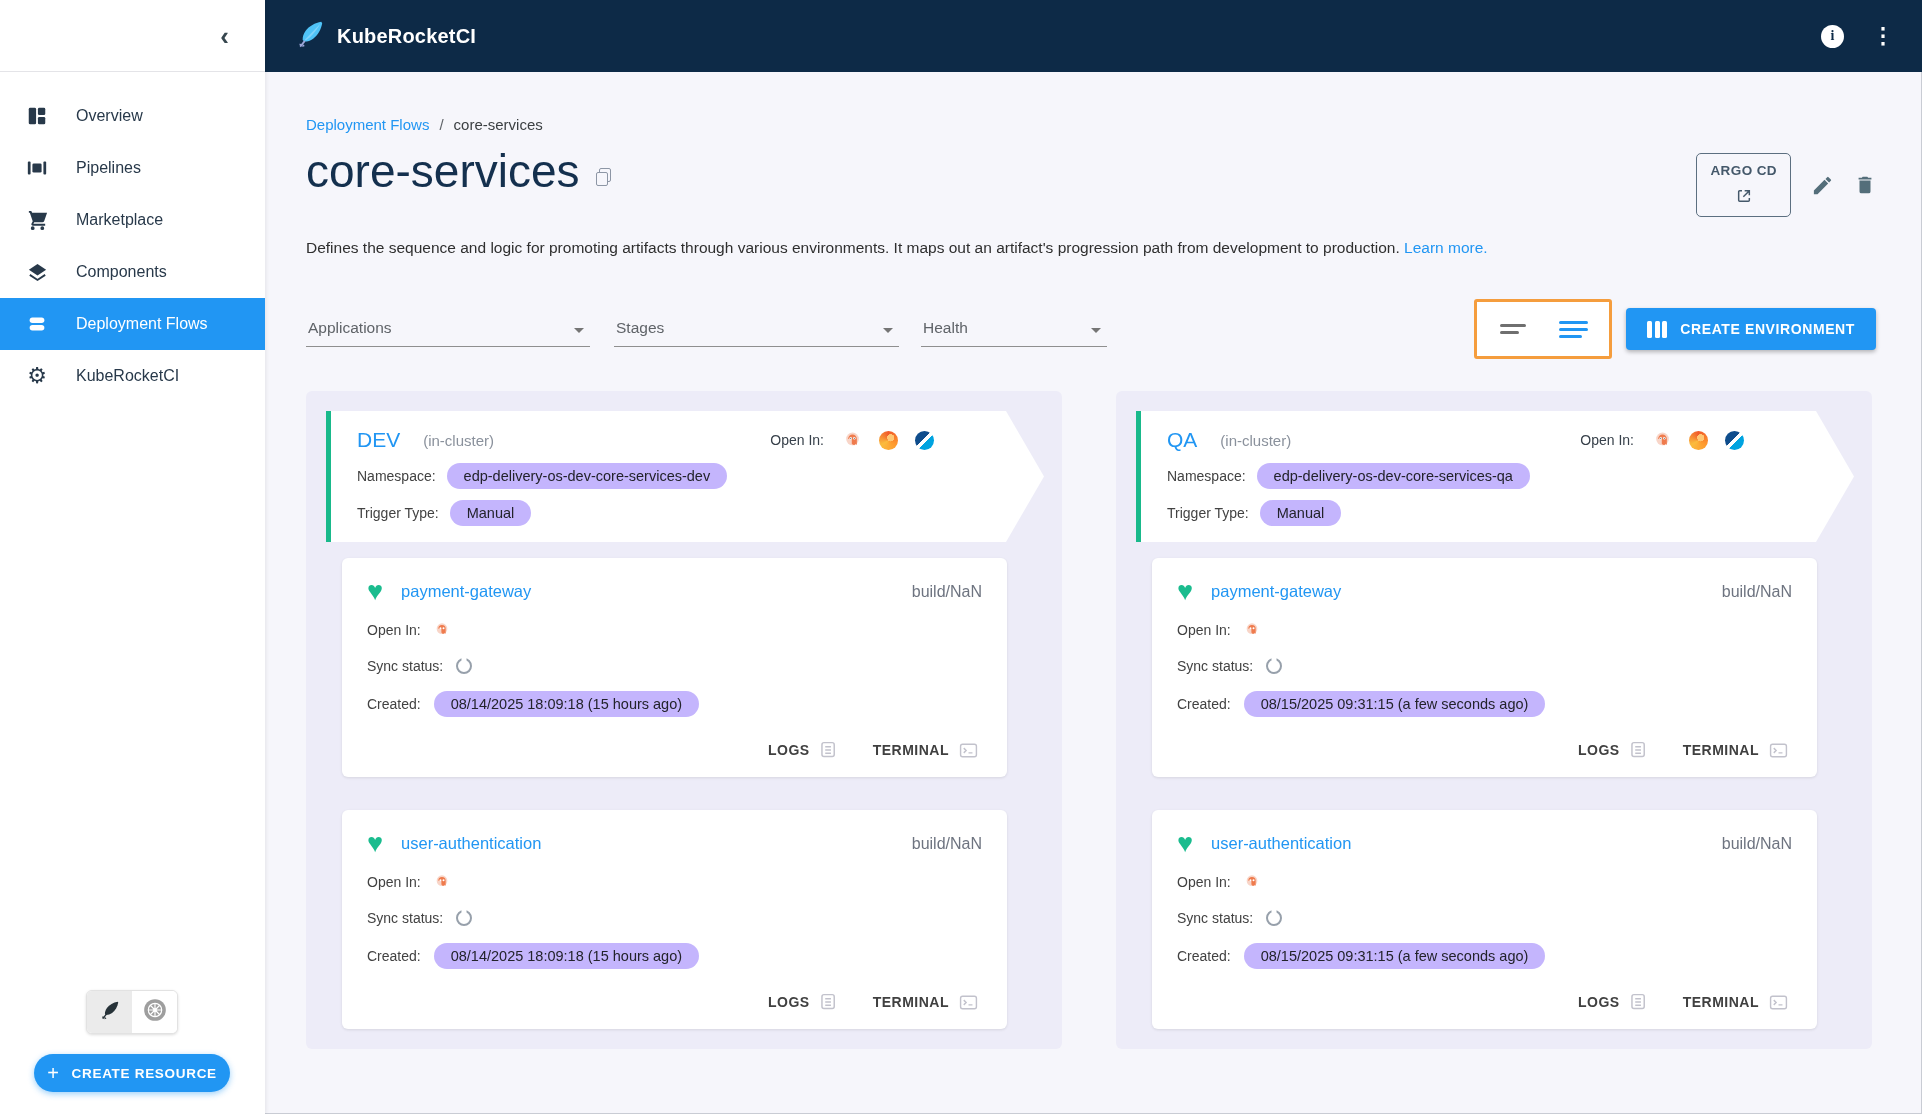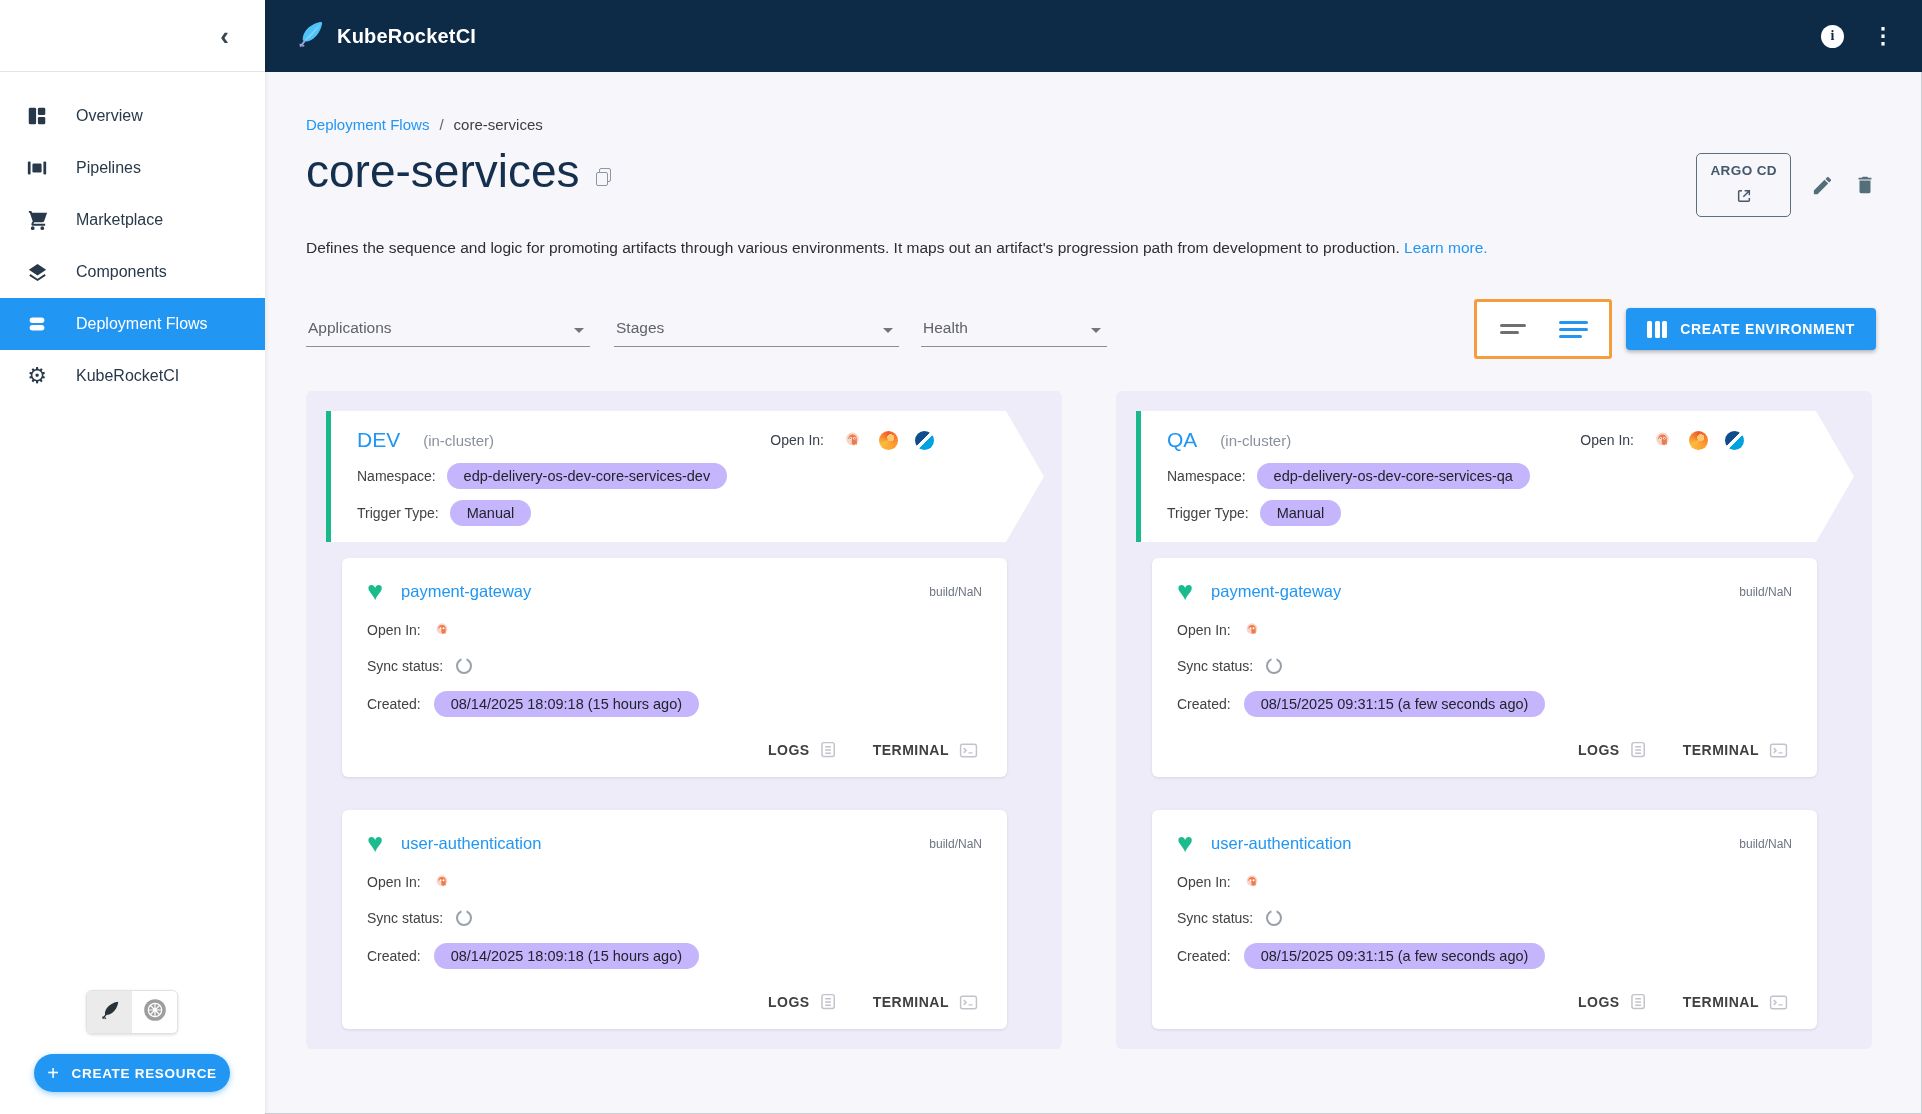--- a/index.html
+++ b/index.html
@@ -97,21 +97,21 @@
   .open-in .lbl { margin-right:2px; }
   .env-kv { display:flex; align-items:center; gap:11px; margin-top:11px; font-size:14px; color:#424242; }
   .chip { background:#c4b5fd; border-radius:13px; padding:5px 17px; font-size:14.5px; color:#23232b; }
   
   .app-card { margin:16px 55px 0 36px; background:#fff; border-radius:6px;
               box-shadow:0 1px 3px rgba(0,0,0,.10); padding:20px 25px 10px 25px; }
   .app-card + .app-card { margin-top:33px; }
   .app-row1 { display:flex; align-items:center; }
   .heart { color:#1abc8e; font-size:27px; line-height:1; margin-right:18px; }
   .app-name { color:#2196f3; font-size:16.5px; cursor:pointer; }
-  .build { margin-left:auto; color:#6e7480; font-size:12px; }
+  .build { margin-left:auto; color:#6e7480; font-size:16px; }
   .app-kv { display:flex; align-items:center; gap:13px; margin-top:14px; font-size:14px; color:#424242; min-height:22px; }
   .sync-circle { width:16px; height:16px; border:2px solid #97a0ab; border-radius:50%; position:relative; }
   .sync-circle::after { content:""; position:absolute; top:-3px; left:50%; transform:translateX(-50%);
                         width:5px; height:4px; background:#fff; }
   .app-footer { display:flex; justify-content:flex-end; align-items:center; gap:36px; margin-top:16px; padding:8px 4px 8px; }
   .ft-btn { display:flex; align-items:center; gap:10px; color:#404040; font-weight:bold; font-size:14px;
             letter-spacing:.5px; background:none; border:none; cursor:pointer; font-family:"Liberation Sans",sans-serif; }
   
   .argo-icon { display:inline-flex; }
   .grafana-icon { width:19px; height:19px; border-radius:50%;

